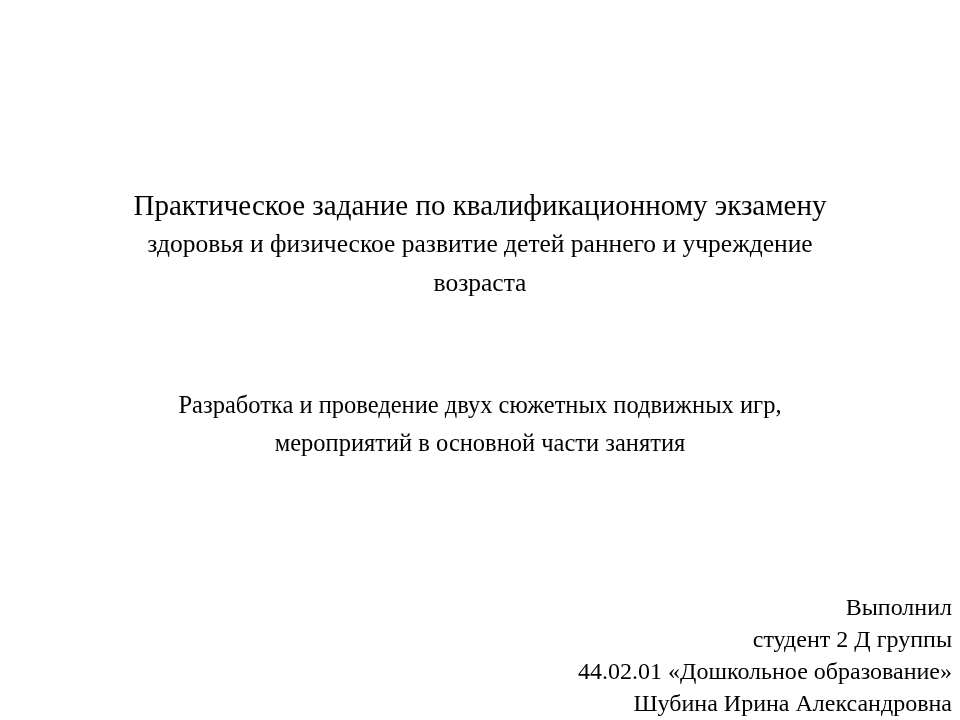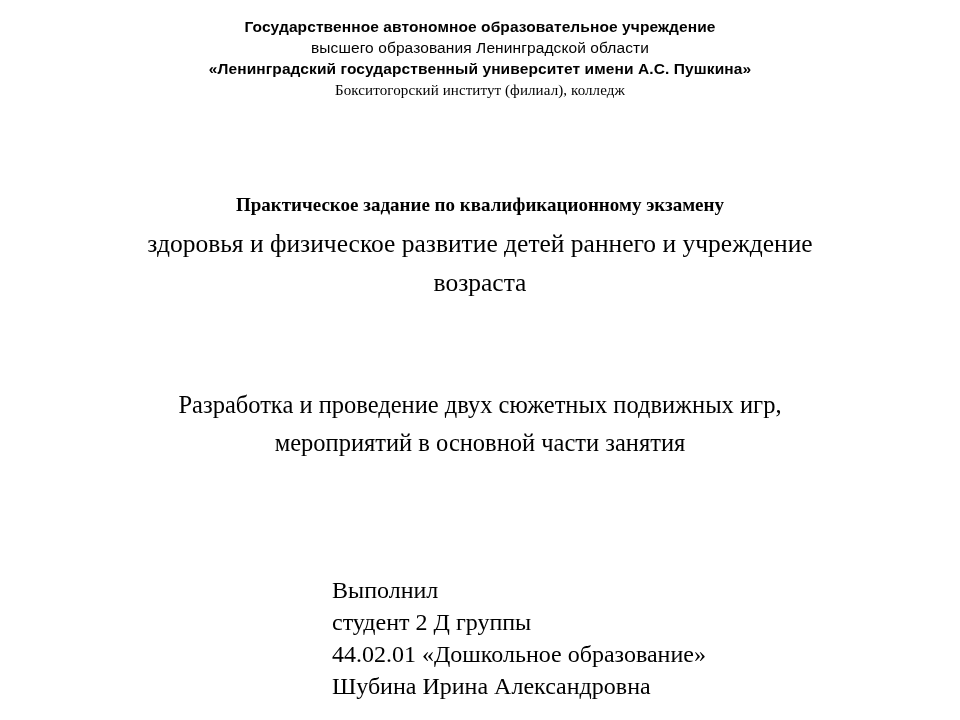--- a/index.html
+++ b/index.html
@@ -47,22 +47,22 @@
 
   
   .title-block {
     position: absolute;
     left: 30px;
     top: 186px;
     width: 900px;
     text-align: center;
   }
   .title-block .t-bold {
-    font-size: 19px;
-    font-weight: bold;
+    font-size: 29px;
+    font-weight: normal;
     line-height: 38px;
   }
   .title-block .t-normal {
     font-size: 25.5px;
     font-weight: normal;
     line-height: 39px;
   }
 
   
   .task-block {
@@ -76,41 +76,35 @@
   .task-block .t-line {
     font-size: 24.5px;
     font-weight: normal;
     line-height: 38px;
   }
 
   
   .author-block {
     position: absolute;
     right: 8px;
-    bottom: 18px;
+    bottom: 1px;
     width: 620px;
-    text-align: left;
+    text-align: right;
   }
   .author-block .a-line {
     font-size: 24px;
     font-weight: normal;
     line-height: 32px;
   }
 </style>
 </head>
 <body>
 
 <div class="page">
 
-  <div class="institution">
-    <div class="line line-1">Государственное автономное образовательное учреждение</div>
-    <div class="line line-2">высшего образования Ленинградской области</div>
-    <div class="line line-3">«Ленинградский государственный университет имени А.С. Пушкина»</div>
-    <div class="line line-4">Бокситогорский институт (филиал), колледж</div>
-  </div>
 
   <div class="title-block">
     <div class="t-bold">Практическое задание по квалификационному экзамену</div>
     <div class="t-normal">здоровья и физическое развитие детей раннего и учреждение</div>
     <div class="t-normal">возраста</div>
   </div>
 
   <div class="task-block">
     <div class="t-line">Разработка и проведение двух сюжетных подвижных игр,</div>
     <div class="t-line">мероприятий в основной части занятия</div>

